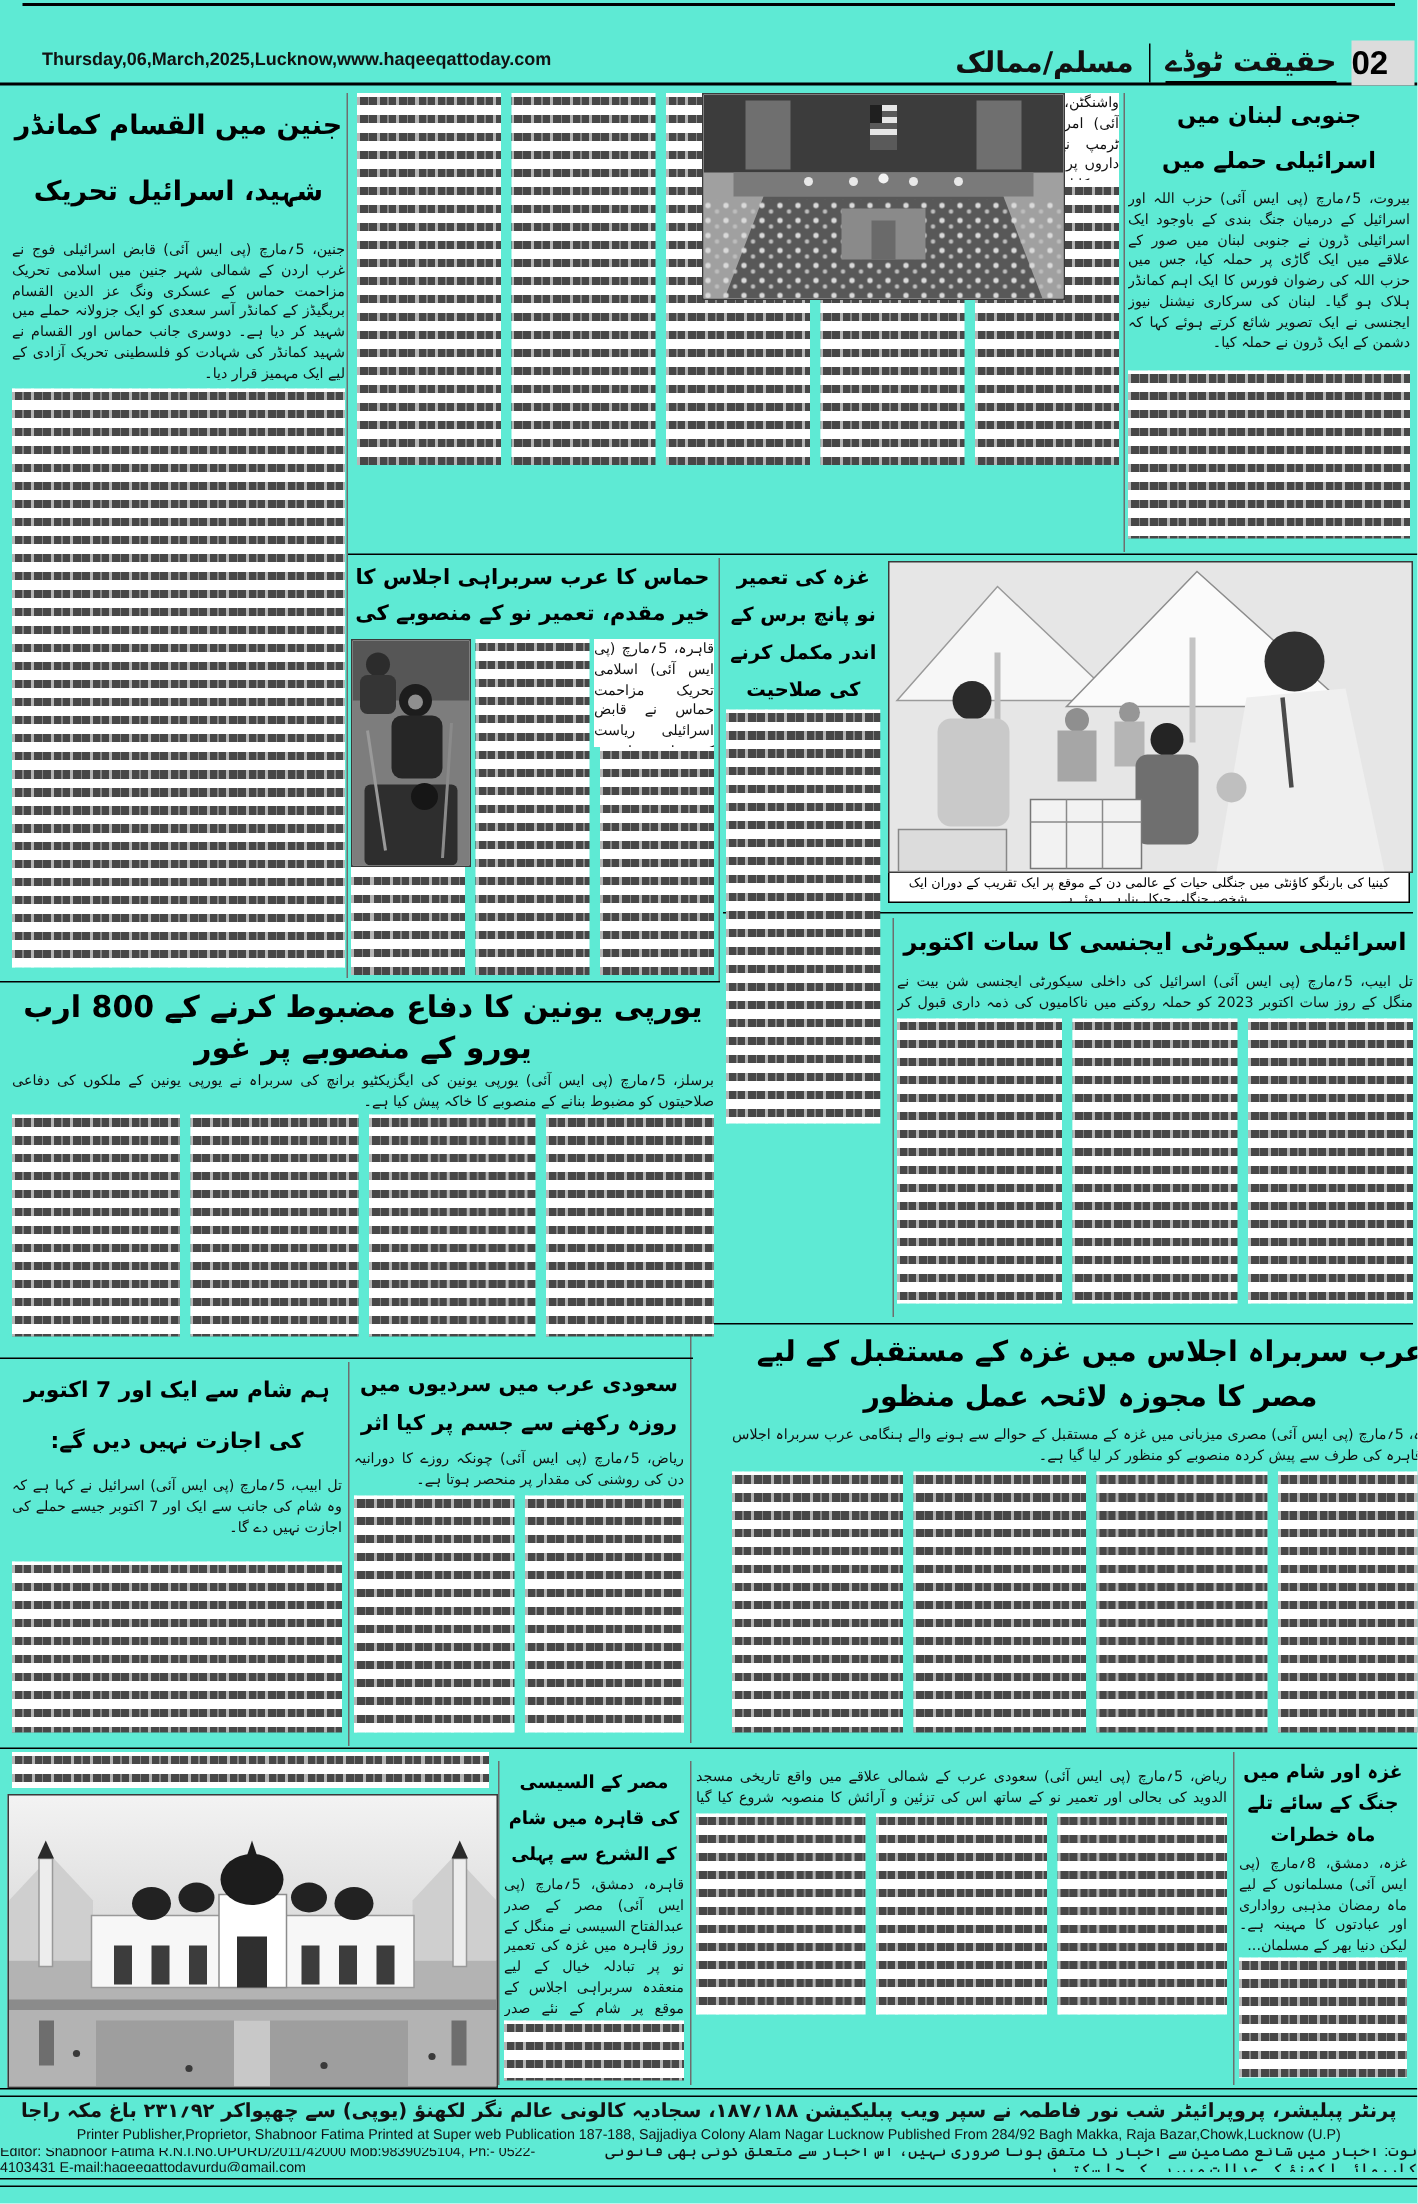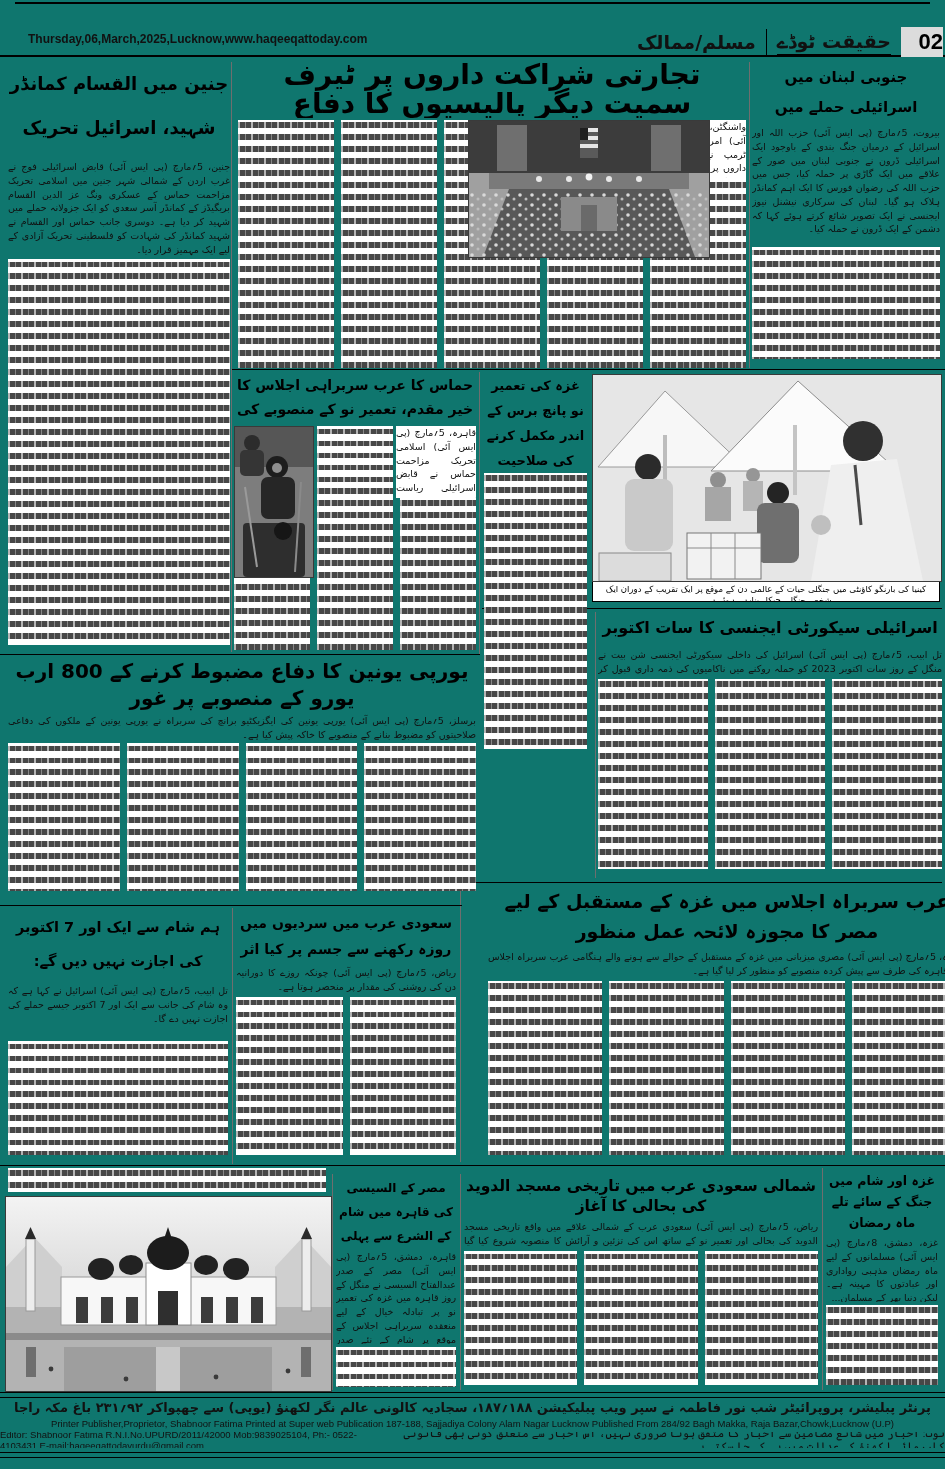--- a/index.html
+++ b/index.html
@@ -1,16 +1,16 @@
 <!DOCTYPE html>
 <html lang="ur"><head>
 <meta charset="utf-8">
 <style>
   html,body{margin:0;padding:0;background:#ffffff;}
-  #page{position:relative;width:945px;height:1469px;background:#0f766e;overflow:hidden;
+  #page{position:relative;width:945px;height:1469px;background:#5eead4;overflow:hidden;
         font-family:"DejaVu Sans",sans-serif;color:#111;}
   .abs{position:absolute;}
   .hr{position:absolute;background:#000;height:1px;}
   .vr{position:absolute;background:#6e6e6e;width:1px;}
   .art{position:absolute;overflow:hidden;}
   .hl{font-family:"DejaVu Sans",sans-serif;font-weight:bold;color:#000;direction:rtl;
       text-align:center;overflow:hidden;}
   .lead{font:9.5px/1.45 "DejaVu Sans",sans-serif;direction:rtl;text-align:justify;
         color:#101010;overflow:hidden;margin:2px 0 3px 0;}
   .fill{background-image:
@@ -20,21 +20,21 @@
   .cols{display:flex;direction:rtl;gap:7px;}
   .col{flex:1 1 0;}
   .photo{border:1px solid #3a3a3a;background:#cfcfcf;overflow:hidden;}
   .photo svg{display:block;}
   .cap{font:8.5px/1.3 "DejaVu Sans",sans-serif;direction:rtl;text-align:center;
        border:1px solid #000;border-top:none;padding:2px 3px;background:#fff;color:#000;overflow:hidden;}
   .dbl{position:absolute;left:0;width:945px;height:4px;border-top:1px solid #000;border-bottom:1px solid #000;}
   .eng{font-family:"Liberation Sans",sans-serif;}
   .hdr-right{position:absolute;top:26px;right:2px;height:32px;display:flex;align-items:center;gap:10px;}
   .pageno{width:42px;height:30px;background:#dcdcdc;color:#000;font:bold 22px/30px "Liberation Sans",sans-serif;
-          text-align:right;}
+          text-align:left;}
   .masthead{font:bold 19px/26px "DejaVu Sans",sans-serif;border-bottom:2px solid #000;direction:rtl;}
   .secl{font:bold 19px/26px "DejaVu Sans",sans-serif;direction:rtl;}
   .hdiv{width:1px;height:26px;background:#000;}
   .ftr{position:absolute;left:0;width:945px;text-align:center;overflow:hidden;}
 </style>
 </head>
 <body>
 
 <div id="page">
 
@@ -66,21 +66,20 @@
   <div class="hr" style="left:0;top:905px;width:462px"></div>
   <div class="hr" style="left:0;top:1165px;width:945px"></div>
 
   <div class="art" style="left:8px;top:62px;width:222px;height:590px">
     <div class="hl" style="height:96px;font-size:18px;line-height:44px">جنین میں القسام کمانڈر شہید، اسرائیل تحریک آزادی نہیں کچل سکتا: حماس</div>
     <p class="lead" style="height:96px">جنین، 5؍مارچ (پی ایس آئی) قابض اسرائیلی فوج نے غرب اردن کے شمالی شہر جنین میں اسلامی تحریک مزاحمت حماس کے عسکری ونگ عز الدین القسام بریگیڈز کے کمانڈر آسر سعدی کو ایک جزولانہ حملے میں شہید کر دیا ہے۔ دوسری جانب حماس اور القسام نے شہید کمانڈر کی شہادت کو فلسطینی تحریک آزادی کے لیے ایک مہمیز قرار دیا۔</p>
     <div class="fill" style="height:386px"></div>
   </div>
 
   <div class="art" style="left:238px;top:60px;width:508px;height:308px">
-    <div class="hl" style="height:58px;font-size:28px;line-height:29px">تجارتی شراکت داروں پر ٹیرف سمیت دیگر پالیسیوں کا دفاع</div>
     <div style="position:relative;height:248px;margin-top:2px">
       <div class="cols" style="height:248px">
         <div class="col fill"></div>
         <div class="col fill"></div>
         <div class="col fill"></div>
         <div class="col fill"></div>
         <div class="col fill"></div>
       </div>
       <p class="lead" style="position:absolute;right:0;top:0;width:118px;height:58px;background:#fff;margin:0">واشنگٹن، 5؍مارچ (پی ایس آئی) امریکہ کے صدر ڈونلڈ ٹرمپ نے تجارتی شراکت داروں پر ٹیرف عائد کرنے کے عزم کا اعادہ کیا۔</p>
       <div class="photo" style="position:absolute;left:230px;top:0;width:240px;height:136px">
@@ -275,31 +274,30 @@
     </svg>
   </div>
 
   <div class="art" style="left:336px;top:1176px;width:120px;height:214px">
     <div class="hl" style="height:72px;font-size:12px;line-height:24px">مصر کے السیسی کی قاہرہ میں شام کے الشرع سے پہلی ملاقات</div>
     <p class="lead" style="height:94px">قاہرہ، دمشق، 5؍مارچ (پی ایس آئی) مصر کے صدر عبدالفتاح السیسی نے منگل کے روز قاہرہ میں غزہ کی تعمیر نو پر تبادلہ خیال کے لیے منعقدہ سربراہی اجلاس کے موقع پر شام کے نئے صدر احمد الشرع سے پہلی بار ملاقات کی۔</p>
     <div class="fill" style="height:40px"></div>
   </div>
 
   <div class="art" style="left:464px;top:1176px;width:354px;height:214px">
-    <div class="hl" style="height:42px;font-size:15.5px;line-height:20px">شمالی سعودی عرب میں تاریخی مسجد الدوید کی بحالی کا آغاز</div>
     <p class="lead" style="height:28px">ریاض، 5؍مارچ (پی ایس آئی) سعودی عرب کے شمالی علاقے میں واقع تاریخی مسجد الدوید کی بحالی اور تعمیر نو کے ساتھ اس کی تزئین و آرائش کا منصوبہ شروع کیا گیا ہے۔</p>
     <div class="cols" style="height:134px">
       <div class="col fill"></div>
       <div class="col fill"></div>
       <div class="col fill"></div>
     </div>
   </div>
 
   <div class="art" style="left:826px;top:1170px;width:112px;height:220px">
-    <div class="hl" style="height:64px;font-size:12.5px;line-height:21px">غزہ اور شام میں جنگ کے سائے تلے ماہ رمضان</div>
+    <div class="hl" style="height:64px;font-size:12.5px;line-height:21px">غزہ اور شام میں جنگ کے سائے تلے ماہ خطرات</div>
     <p class="lead" style="height:66px">غزہ، دمشق، 8؍مارچ (پی ایس آئی) مسلمانوں کے لیے ماہ رمضان مذہبی رواداری اور عبادتوں کا مہینہ ہے۔ لیکن دنیا بھر کے مسلمان...</p>
     <div class="fill" style="height:80px"></div>
   </div>
 
   <div class="dbl" style="top:1392px"></div>
   <div class="ftr" style="top:1399px;height:18px;font:bold 13px/18px 'DejaVu Sans',sans-serif;direction:rtl">پرنٹر پبلیشر، پروپرائیٹر شب نور فاطمہ نے سپر ویب پبلیکیشن ۱۸۸؍۱۸۷، سجادیہ کالونی عالم نگر لکھنؤ (یوپی) سے چھپواکر ۹۲؍۲۳۱ باغ مکہ راجا بازار چوک لکھنؤ سے شائع کیا۔ ایڈیٹر: شبنور فاطمہ</div>
   <div class="ftr eng" style="top:1418px;height:12px;font-size:9.5px;line-height:12px">Printer Publisher,Proprietor, Shabnoor Fatima Printed at Super web Publication 187-188, Sajjadiya Colony Alam Nagar Lucknow Published From 284/92 Bagh Makka, Raja Bazar,Chowk,Lucknow (U.P)</div>
   <div class="abs" style="left:0;top:1432px;width:945px;height:16px;display:flex;justify-content:center;align-items:center;gap:14px;overflow:hidden">
     <span class="eng" style="font-size:9.5px">Editor: Shabnoor Fatima   R.N.I.No.UPURD/2011/42000 Mob:9839025104, Ph:- 0522-4103431 E-mail:haqeeqattodayurdu@gmail.com</span>
     <span style="font-size:11px;direction:rtl;font-family:Liberation Sans, sans-serif">نوٹ: اخبار میں شائع مضامین سے اخبار کا متفق ہونا ضروری نہیں، اس اخبار سے متعلق کوئی بھی قانونی کارروائی لکھنؤ کی عدالت میں ہی کی جا سکتی ہے۔</span>

